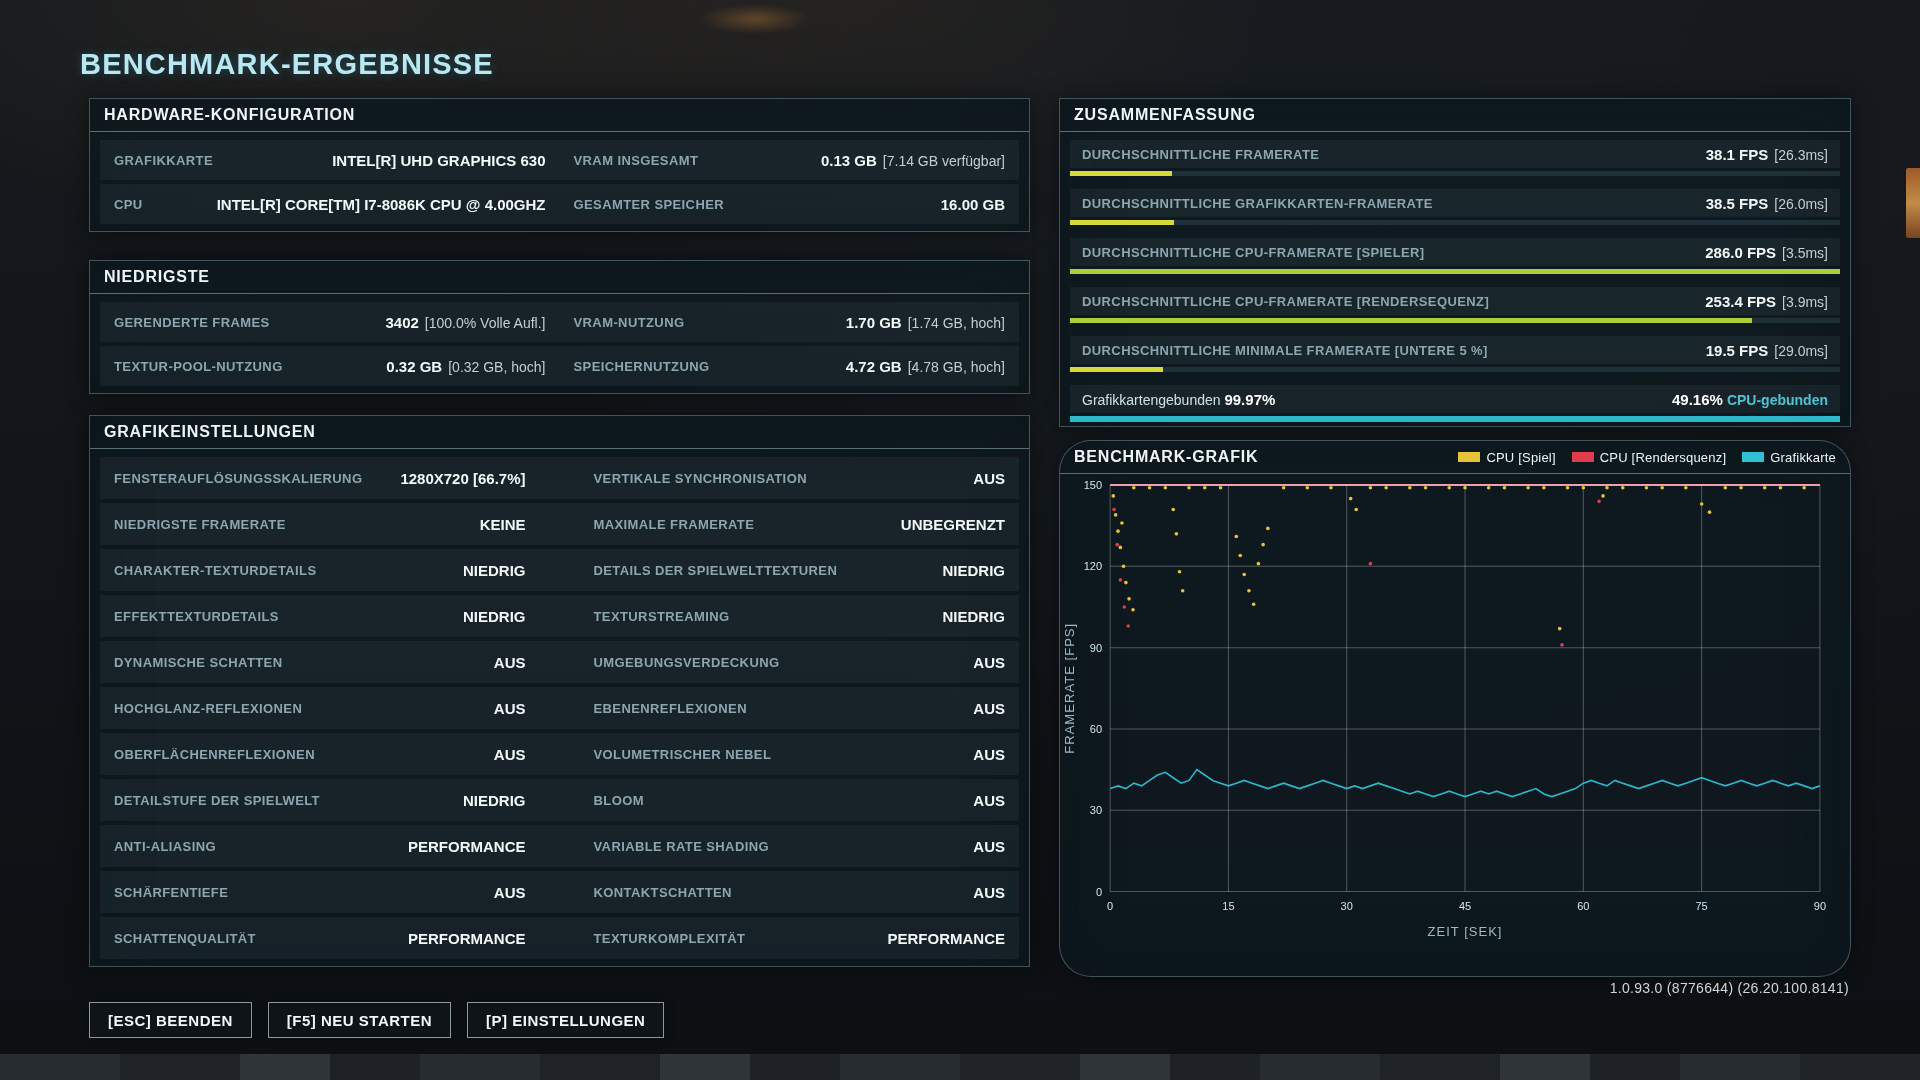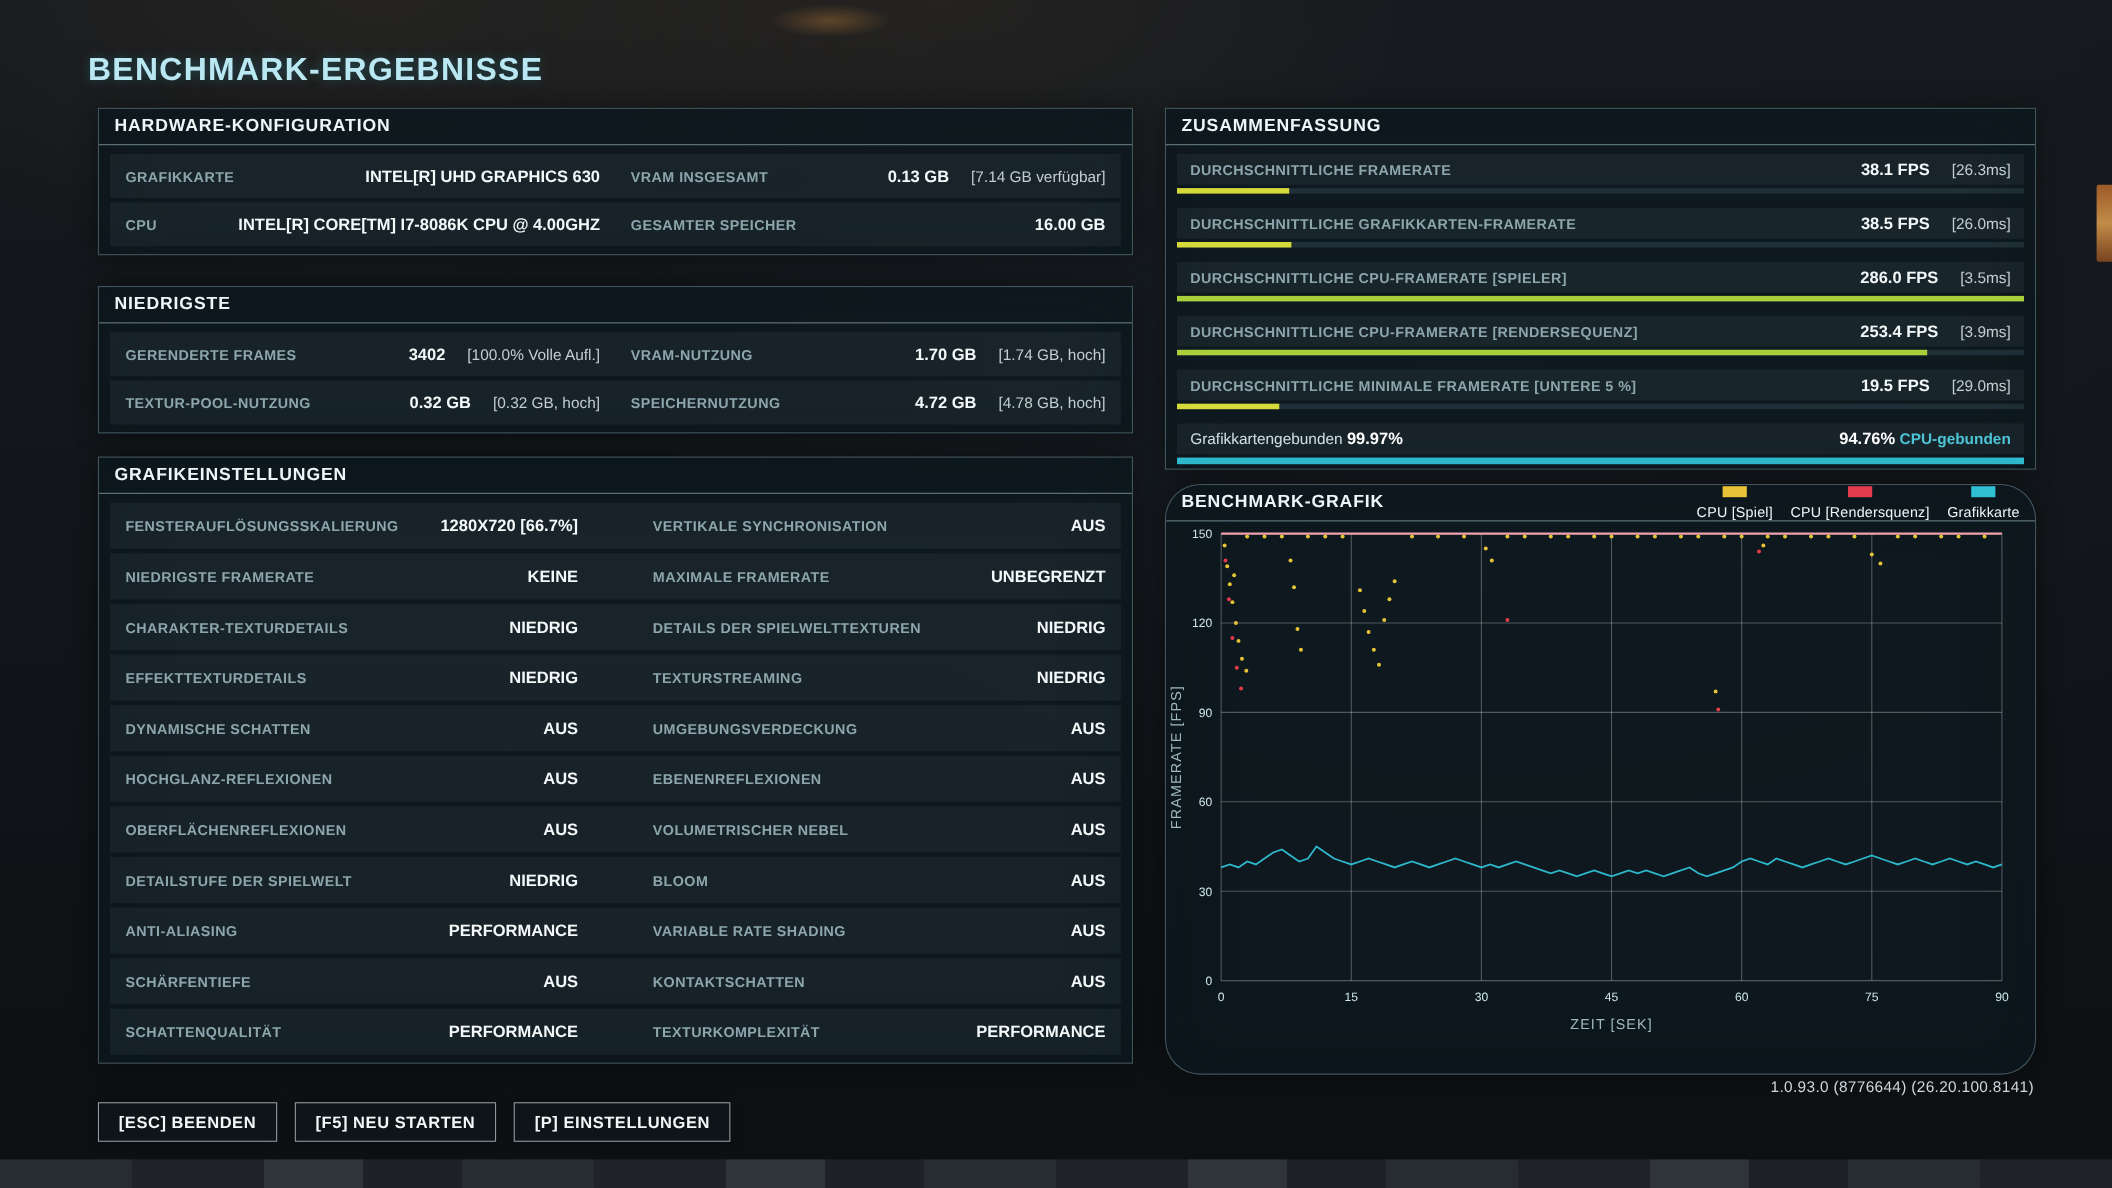--- a/index.html
+++ b/index.html
@@ -26,21 +26,21 @@
     border-bottom:1px solid rgba(168,198,208,0.5);color:#eef6f8;font-weight:700;font-size:16px;letter-spacing:.8px;text-align:right;}
   .p-body{padding:8px 10px;}
 
   .row2{display:grid;grid-template-columns:1fr 1fr;background:rgba(150,185,200,0.07);margin-bottom:4px;
     height:40px;align-items:center;}
   .setrow{height:42px;gap:40px;}
   .row2:last-child{margin-bottom:0;}
   .cell{display:flex;justify-content:space-between;align-items:center;padding:0 14px;min-width:0;}
   .lbl{color:#8da6ae;font-weight:700;font-size:13px;letter-spacing:.4px;white-space:nowrap;}
   .val{color:#f3f8f9;font-weight:700;font-size:15px;white-space:nowrap;}
-  .note{color:#c3ced2;font-weight:400;font-size:14px;margin-left:20px;}
+  .note{color:#c3ced2;font-weight:400;font-size:14px;margin-left:6px;}
 
   
   #hardware{left:89px;top:98px;width:939px;height:132px;}
   #kennwerte{left:89px;top:260px;width:939px;height:132px;}
   #settings{left:89px;top:415px;width:939px;height:550px;}
   #summary{left:1059px;top:98px;width:790px;height:327px;}
   #graph{left:1059px;top:440px;width:790px;height:535px;border-radius:32px;}
 
   
   .sum-item{margin-bottom:13px;}
@@ -53,21 +53,21 @@
     background:rgba(150,185,200,0.07);margin-top:4px;}
   .bound-left{color:#cfe0e5;font-size:14px;}
   .bound-left b{color:#ffffff;font-size:15px;}
   .bound-right{color:#4cc4d6;font-size:14px;font-weight:700;}
   .bound-right b{color:#ffffff;font-size:15px;margin-right:4px;}
   .bound-bar{height:6px;background:rgba(110,150,165,0.18);margin-top:3px;}
   .bound-fill{height:100%;width:0;}
 
   
   .legend{display:flex;align-items:center;gap:16px;font-weight:400;}
-  .legend-item{display:flex;align-items:center;gap:6px;flex-direction:column;}
+  .legend-item{display:flex;align-items:center;gap:6px;}
   .legend-swatch{width:22px;height:10px;display:inline-block;}
   .legend-label{color:#eef6f8;font-size:13px;font-weight:400;letter-spacing:.2px;}
   .graph-body{position:absolute;left:0;right:0;top:32px;bottom:0;}
   .graph-body svg{width:100%;height:100%;display:block;font-family:inherit;}
 
   .version{position:absolute;right:71px;top:980px;color:#cdd7db;font-size:14px;letter-spacing:.3px;}
 
   .btn-row{position:absolute;left:89px;top:1002px;display:flex;gap:16px;}
   .btn{height:34px;display:flex;align-items:center;padding:0 18px;border:1px solid rgba(210,222,228,0.65);
     background:rgba(16,24,28,0.6);color:#f2f7f8;font-weight:700;font-size:15px;letter-spacing:.5px;cursor:pointer;
@@ -303,21 +303,21 @@
           <span class="sum-label">DURCHSCHNITTLICHE MINIMALE FRAMERATE [UNTERE 5 %]</span>
           <span class="val"><span>19.5 FPS</span><span class="note">[29.0ms]</span></span>
         </div>
         <div class="sum-bar">
             <div class="sum-fill" style="width: 12.1%; background: rgb(214, 217, 58);"></div>
           </div>
       </div>
       <div>
         <div class="bound-head">
           <span class="bound-left"><span>Grafikkartengebunden</span> <b>99.97%</b></span>
-          <span class="bound-right"><b>94.76%</b><span>CPU-gebunden</span></span>
+          <span class="bound-right"><b>49.16%</b><span>CPU-gebunden</span></span>
         </div>
         <div class="bound-bar">
             <div class="bound-fill" style="width: 99.97%; background: rgb(47, 185, 204);"></div>
           </div>
       </div>
     </div>
   </div>
 
   <div class="panel" id="graph">
     <div class="p-head">

